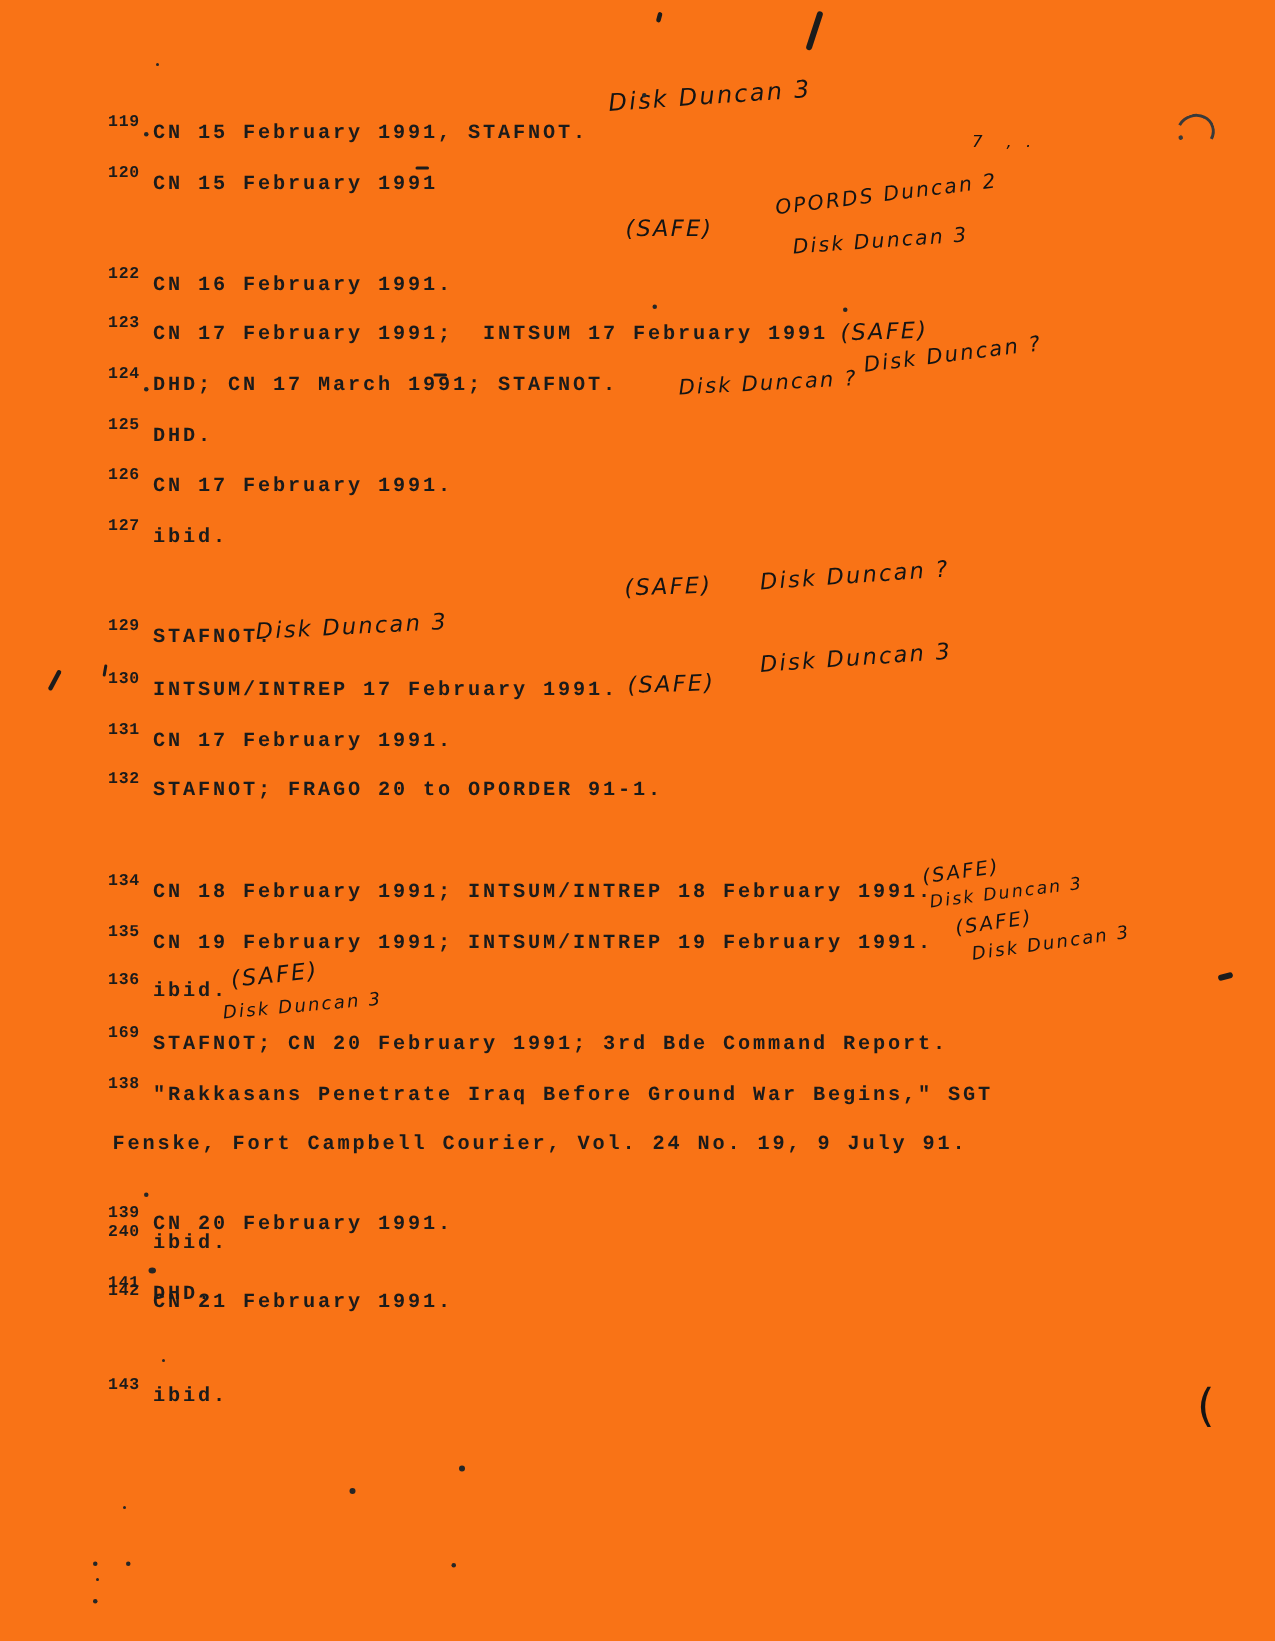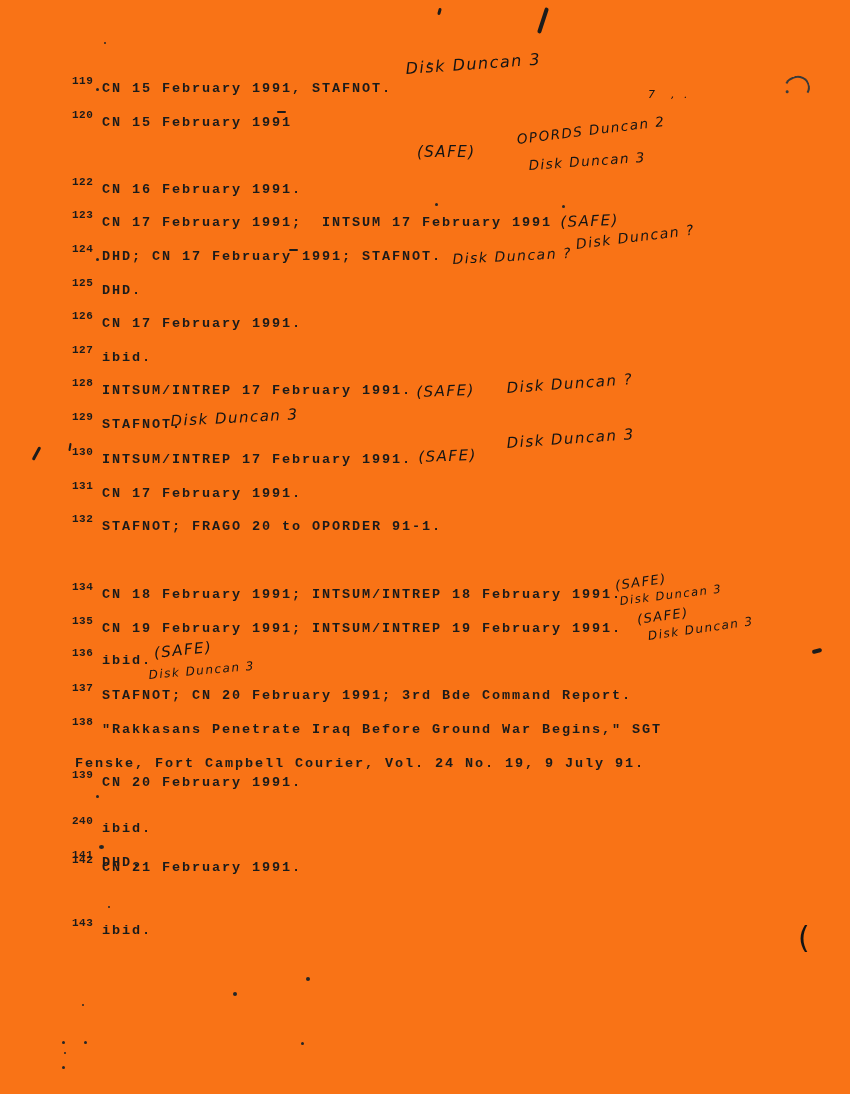--- a/index.html
+++ b/index.html
@@ -85,36 +85,35 @@
 </style>
 </head>
 <body>
 
 <div class="page">
 
   <div class="fn" style="top:79px"><span class="fnum">119</span><span class="ftext">CN 15 February 1991, STAFNOT.</span></div>
   <div class="fn" style="top:113px"><span class="fnum">120</span><span class="ftext">CN 15 February 1991</span></div>
   <div class="fn" style="top:180px"><span class="fnum">122</span><span class="ftext">CN 16 February 1991.</span></div>
   <div class="fn" style="top:213px"><span class="fnum">123</span><span class="ftext">CN 17 February 1991;  INTSUM 17 February 1991</span></div>
-  <div class="fn" style="top:247px"><span class="fnum">124</span><span class="ftext">DHD; CN 17 February 1991; STAFNOT.</span></div>
+  <div class="fn" style="top:247px"><span class="fnum">124</span><span class="ftext">DHD; CN 17 March 1991; STAFNOT.</span></div>
   <div class="fn" style="top:281px"><span class="fnum">125</span><span class="ftext">DHD.</span></div>
   <div class="fn" style="top:314px"><span class="fnum">126</span><span class="ftext">CN 17 February 1991.</span></div>
   <div class="fn" style="top:348px"><span class="fnum">127</span><span class="ftext">ibid.</span></div>
-  <div class="fn" style="top:381px"><span class="fnum">128</span><span class="ftext">INTSUM/INTREP 17 February 1991.</span></div>
   <div class="fn" style="top:415px"><span class="fnum">129</span><span class="ftext">STAFNOT.</span></div>
   <div class="fn" style="top:450px"><span class="fnum">130</span><span class="ftext">INTSUM/INTREP 17 February 1991.</span></div>
   <div class="fn" style="top:484px"><span class="fnum">131</span><span class="ftext">CN 17 February 1991.</span></div>
   <div class="fn" style="top:517px"><span class="fnum">132</span><span class="ftext">STAFNOT; FRAGO 20 to OPORDER 91-1.</span></div>
   <div class="fn" style="top:585px"><span class="fnum">134</span><span class="ftext">CN 18 February 1991; INTSUM/INTREP 18 February 1991.</span></div>
   <div class="fn" style="top:619px"><span class="fnum">135</span><span class="ftext">CN 19 February 1991; INTSUM/INTREP 19 February 1991.</span></div>
   <div class="fn" style="top:651px"><span class="fnum">136</span><span class="ftext">ibid.</span></div>
-  <div class="fn" style="top:686px"><span class="fnum">137</span><span class="ftext">STAFNOT; CN 20 February 1991; 3rd Bde Command Report.</span></div>
+  <div class="fn" style="top:686px"><span class="fnum">169</span><span class="ftext">STAFNOT; CN 20 February 1991; 3rd Bde Command Report.</span></div>
   <div class="fn" style="top:720px"><span class="fnum">138</span><span class="ftext">"Rakkasans Penetrate Iraq Before Ground War Begins," SGT</span></div>
   <div class="fncont" style="top:756px">Fenske, Fort Campbell Courier, Vol. 24 No. 19, 9 July 91.</div>
-  <div class="fn" style="top:773px"><span class="fnum">139</span><span class="ftext">CN 20 February 1991.</span></div>
+  <div class="fn" style="top:806px"><span class="fnum">139</span><span class="ftext">CN 20 February 1991.</span></div>
   <div class="fn" style="top:819px"><span class="fnum">240</span><span class="ftext">ibid.</span></div>
   <div class="fn" style="top:853px"><span class="fnum">141</span><span class="ftext">DHD.</span></div>
   <div class="fn" style="top:858px"><span class="fnum">142</span><span class="ftext">CN 21 February 1991.</span></div>
   <div class="fn" style="top:921px"><span class="fnum">143</span><span class="ftext">ibid.</span></div>
 
   <span class="hw" style="left:405px;top:59px;font-size:16px;transform:rotate(-4deg)">Disk Duncan 3</span>
   <span class="hw" style="left:417px;top:143px;font-size:15px">(SAFE)</span>
   <span class="hw" style="left:516px;top:131px;font-size:13.5px;transform:rotate(-7deg)">OPORDS Duncan 2</span>
   <span class="hw" style="left:528px;top:157px;font-size:13.5px;transform:rotate(-4deg)">Disk Duncan 3</span>
   <span class="hw" style="left:560px;top:213px;font-size:15px;transform:rotate(-2deg)">(SAFE)</span>

